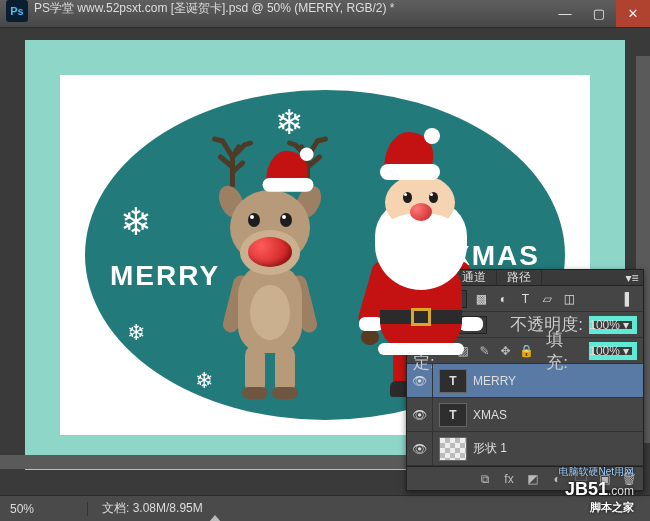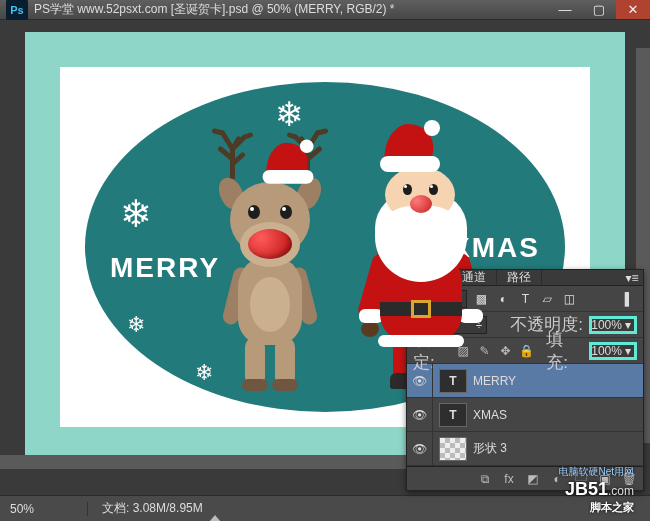--- a/index.html
+++ b/index.html
@@ -1,19 +1,19 @@
 <!DOCTYPE html>
 <html><head>
 <meta charset="utf-8">
 <style>
   *{box-sizing:border-box;margin:0;padding:0;font-family:"Microsoft YaHei",Arial,sans-serif}
   body{background:#fff;width:650px;height:521px;overflow:hidden}
   .window{width:650px;height:521px;background:#525252;display:flex;flex-direction:column;position:relative}
   
-  .titlebar{height:20px;background:linear-gradient(#5f5f5f,#474747);display:flex;align-items:center;color:#ddd;font-size:12px;border-bottom:1px solid #2b2b2b}
+  .titlebar{height:28px;background:linear-gradient(#5f5f5f,#474747);display:flex;align-items:flex-start;color:#ddd;font-size:12px;border-bottom:1px solid #2b2b2b}
   .titlebar .ps{width:22px;height:22px;margin:0 6px;background:#0a1e32;border-radius:3px;display:flex;align-items:center;justify-content:center;color:#46c1ee;font-weight:700;font-size:11px}
   .titlebar .title{flex:1;white-space:nowrap;overflow:hidden}
   .winbtns{display:flex;height:100%}
   .winbtn{width:34px;height:100%;display:flex;align-items:center;justify-content:center;color:#eee;font-size:13px;cursor:default}
   .winbtn.close{background:#b0432f}
   
   .workspace{flex:1;background:#3a3a3a;padding:12px;position:relative;overflow:hidden}
   .canvas{background:#8ed7c8;width:600px;height:430px;margin:0 auto;display:flex;align-items:center;justify-content:center;position:relative}
   .paper{background:#fff;width:530px;height:360px;display:flex;align-items:center;justify-content:center;position:relative}
   
@@ -86,21 +86,21 @@
   .panel{position:absolute;right:6px;bottom:30px;width:238px;background:#454545;border:1px solid #222;color:#ddd;font-size:12px;box-shadow:0 2px 6px rgba(0,0,0,.5)}
   .tabs{display:flex;background:#3a3a3a;height:16px;align-items:stretch;border-bottom:1px solid #222}
   .tab{padding:0 10px;display:flex;align-items:center;border-right:1px solid #2b2b2b;cursor:default}
   .tab.active{background:#4d4d4d}
   .tabs .menu{margin-left:auto;width:22px;display:flex;align-items:center;justify-content:center}
   .row{display:flex;align-items:center;height:26px;border-bottom:1px solid #333;padding:0 6px;gap:6px}
   .row select, .row .sel{background:#3a3a3a;border:1px solid #222;color:#ddd;height:18px;font-size:11px;padding:0 4px}
   .row .sel{display:inline-flex;align-items:center;gap:4px}
   .row .lbl{color:#ccc;font-size:17px}
   .row .sp{flex:1}
-  .row .pct{width:48px;text-align:right;background:#3a3a3a;border:3px solid #5eead4;padding:0 3px;height:18px;display:inline-flex;align-items:center;justify-content:flex-end}
+  .row .pct{width:48px;text-align:right;background:#3a3a3a;border:5px solid #5eead4;padding:0 3px;height:18px;display:inline-flex;align-items:center;justify-content:flex-end}
   .lockrow svg,.lockrow .ic{color:#bbb}
   .ic{width:16px;height:16px;display:inline-flex;align-items:center;justify-content:center}
   .layers{max-height:120px;overflow:hidden}
   .layer{display:flex;align-items:center;height:34px;border-bottom:1px solid #333}
   .layer .vis{width:26px;display:flex;align-items:center;justify-content:center;border-right:1px solid #333;height:100%}
   .layer .thumb{width:28px;height:24px;margin:0 6px;background:#2e2e2e;border:1px solid #666;display:flex;align-items:center;justify-content:center;font-size:12px;font-weight:700;color:#ddd}
   .layer .thumb.checker{background:repeating-conic-gradient(#bbb 0 25%,#eee 0 50%) 0 0/10px 10px}
   .layer.selected{background:#5a7aa6}
   .layer .nm{flex:1}
   .panel-foot{display:flex;align-items:center;height:24px;border-top:1px solid #222;gap:8px;padding:0 6px;justify-content:flex-end}
@@ -276,21 +276,21 @@
         <div class="nm">MERRY</div>
       </div>
       <div class="layer">
         <div class="vis">👁</div>
         <div class="thumb">T</div>
         <div class="nm">XMAS</div>
       </div>
       <div class="layer">
         <div class="vis">👁</div>
         <div class="thumb checker"></div>
-        <div class="nm">形状 3</div>
+        <div class="nm">形状 1</div>
       </div>
     </div>
     <div class="panel-foot">
       <span class="ic">⧉</span>
       <span class="ic">fx</span>
       <span class="ic">◩</span>
       <span class="ic">◐</span>
       <span class="ic">🗀</span>
       <span class="ic">▣</span>
       <span class="ic">🗑</span>

